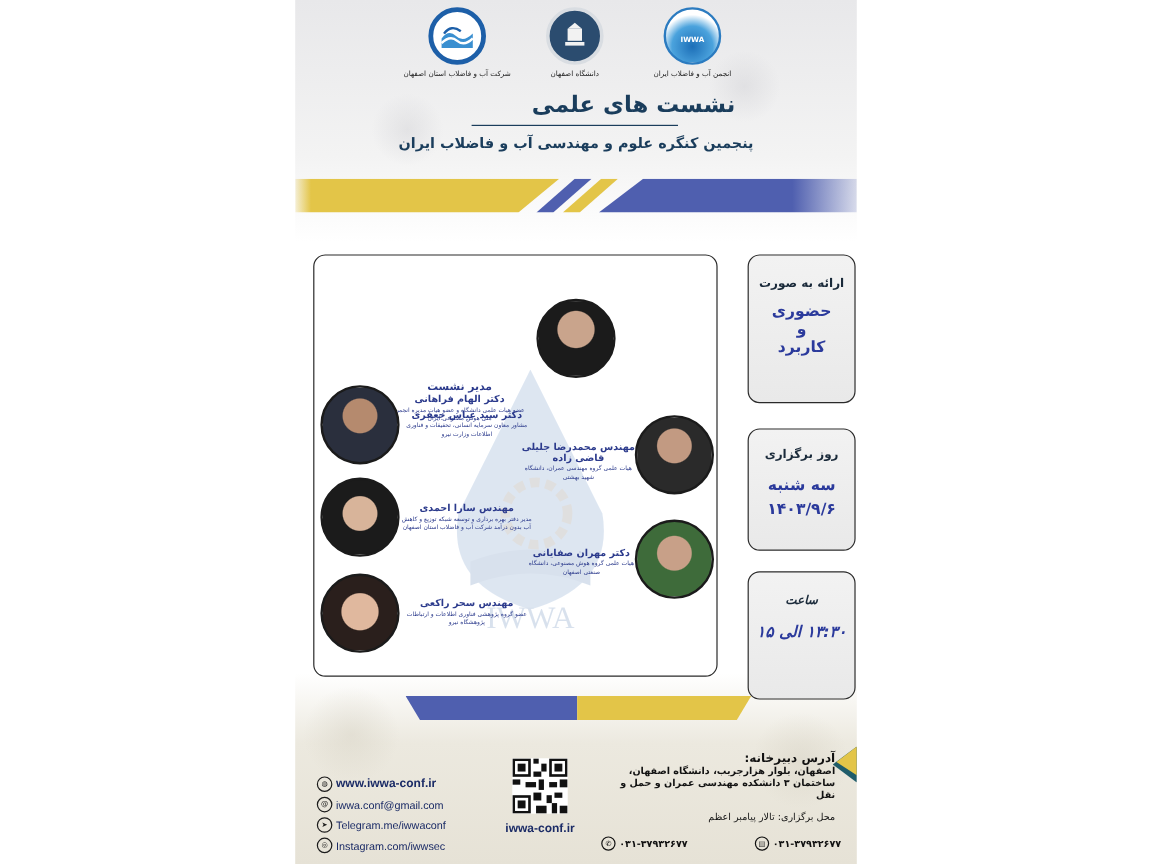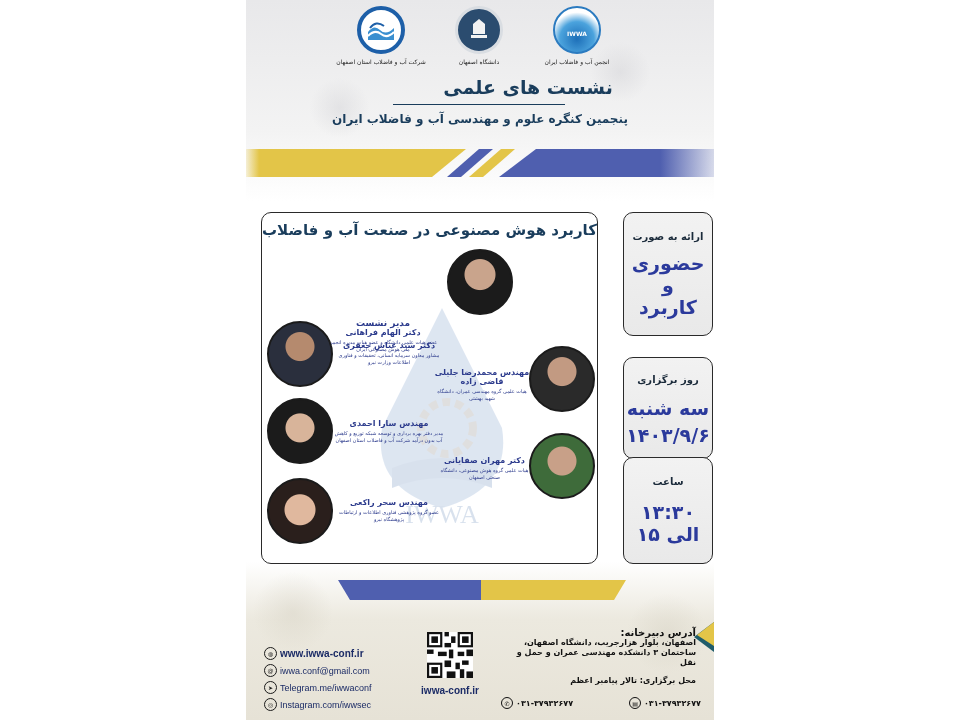--- a/index.html
+++ b/index.html
@@ -61,41 +61,41 @@
     .speaker-text { position: absolute; direction: rtl; text-align: center; color: #2b3a8c; }
     .speaker-text .role { font-size: 9px; font-weight: bold; color: #2b3a8c; }
     .speaker-text .name { font-size: 8px; font-weight: bold; color: #2b3a8c; }
     .speaker-text .desc { font-size: 5px; color: #2b3a8c; line-height: 7px; margin-top: 2px; }
 
     .side-card {
       position: absolute; left: 377px; width: 88px; border: 1.5px solid #2a2a2a; border-radius: 10px;
       background: linear-gradient(180deg, #f2f2f2, #e9e9e9); text-align: center; direction: rtl;
     }
     .side-card .head { font-size: 10px; font-weight: bold; color: #1a2a3a; }
-    .side-card .val { font-size: 19px; font-weight: bold; color: #2b3a9c; }
+    .side-card .val { font-size: 13px; font-weight: bold; color: #2b3a9c; }
 
     .bottom-bar { position: absolute; top: 580px; left: 92px; width: 288px; height: 20px; }
 
     .contacts { position: absolute; left: 18px; top: 645px; width: 150px; text-align: center; }
     .contact { display: flex; align-items: center; height: 17px; }
     .contact .ic {
       width: 11px; height: 11px; border-radius: 50%; border: 1.5px solid #1b1b1b; margin-right: 3px;
       display: flex; align-items: center; justify-content: center; font-size: 6px; color: #1b1b1b; line-height: 1;
     }
     .contact .txt { font-family: "Liberation Sans", sans-serif; font-size: 9px; color: #1b2b66; }
     .contact .txt.big { font-size: 10px; font-weight: bold; }
 
     .qr-wrap { position: absolute; left: 170px; top: 632px; width: 68px; text-align: center; }
     .qr { width: 46px; height: 46px; margin: 0 auto; background: #fff; }
     .qr-url { font-family: "Liberation Sans", sans-serif; font-size: 10px; font-weight: bold; color: #1b2b66; margin-top: 3px; }
 
     .address { position: absolute; left: 255px; top: 627px; width: 195px; direction: rtl; text-align: right; color: #111; }
     .address .lbl { font-size: 10px; font-weight: bold; }
     .address .line { font-size: 8px; font-weight: bold; line-height: 10px; }
-    .address .venue { font-size: 8px; font-weight: bold; margin-top: 8px; }
+    .address .venue { font-size: 8px; font-weight: normal; margin-top: 8px; }
     .phones { position: absolute; left: 255px; top: 697px; width: 200px; display: flex; justify-content: space-between; direction: ltr; }
     .phone { display: flex; align-items: center; font-size: 8px; font-weight: bold; color: #111; }
     .phone .ic { width: 10px; height: 10px; border-radius: 50%; border: 1.5px solid #111; margin-right: 3px; font-size: 6px; display:flex; align-items:center; justify-content:center; }
   </style>
 </head>
 <body>
 
 <div class="poster">
 
   <div class="logos">
@@ -151,21 +151,20 @@
   </svg>
 
   <div class="main-card">
     <svg class="watermark" viewBox="0 0 140 220">
       <path d="M70 0 L130 120 Q140 180 70 200 Q0 180 10 120Z" fill="#4a7ab8"></path>
       <circle cx="75" cy="120" r="26" fill="none" stroke="#555" stroke-width="8" stroke-dasharray="8 5"></circle>
       <path d="M20 160 Q70 140 120 160 L120 180 Q70 160 20 180Z" fill="#3060a0"></path>
       <text x="70" y="215" font-size="26" text-anchor="middle" fill="#3060a0" font-family="Liberation Serif, serif">IWWA</text>
     </svg>
 
-    <div class="card-title">کاربرد هوش مصنوعی در صنعت آب و فاضلاب</div>
 
     <div class="photo" style="left:185px; top:36px; background: radial-gradient(circle at 50% 38%, #c9a48c 0 15px, #1b1b1b 16px 100%);"></div>
     <div class="speaker-text" style="left:62px; top:73px; width:118px;margin-top:32px;">
       <div class="role">مدیر نشست</div>
       <div class="name">دکتر الهام فراهانی</div>
       <div class="desc">عضو هیات علمی دانشگاه و عضو هیات مدیره انجمن ملی هوش مصنوعی ایران</div>
     </div>
 
     <div class="photo" style="left:5px; top:108px; background: radial-gradient(circle at 50% 38%, #b58a6e 0 14px, #2a2f3d 15px 100%);"></div>
     <div class="speaker-text" style="left:72px; top:128px; width:110px;">
@@ -204,21 +203,21 @@
     <div class="val">و</div>
     <div class="val">کاربرد</div>
   </div>
 
   <div class="side-card" style="top:357px; height:100px;">
     <div class="head" style="margin-top:16px;">روز برگزاری</div>
     <div class="val" style="margin-top:12px;">سه شنبه</div>
     <div class="val" style="margin-top:5px;">۱۴۰۳/۹/۶</div>
   </div>
 
-  <div class="side-card" style="top:457px; height:105px;">
+  <div class="side-card" style="top:476px; height:105px;font-style:italic;">
     <div class="head" style="margin-top:18px;">ساعت</div>
     <div class="val" style="margin-top:14px;">۱۳:۳۰ الی ۱۵</div>
   </div>
 
   <svg class="bottom-bar" viewBox="0 0 288 20" preserveAspectRatio="none">
     <polygon points="0,0 143,0 143,20 12,20" fill="#4f5faf"></polygon>
     <polygon points="143,0 288,0 276,20 143,20" fill="#e3c548"></polygon>
   </svg>
 
   <div class="contacts">

